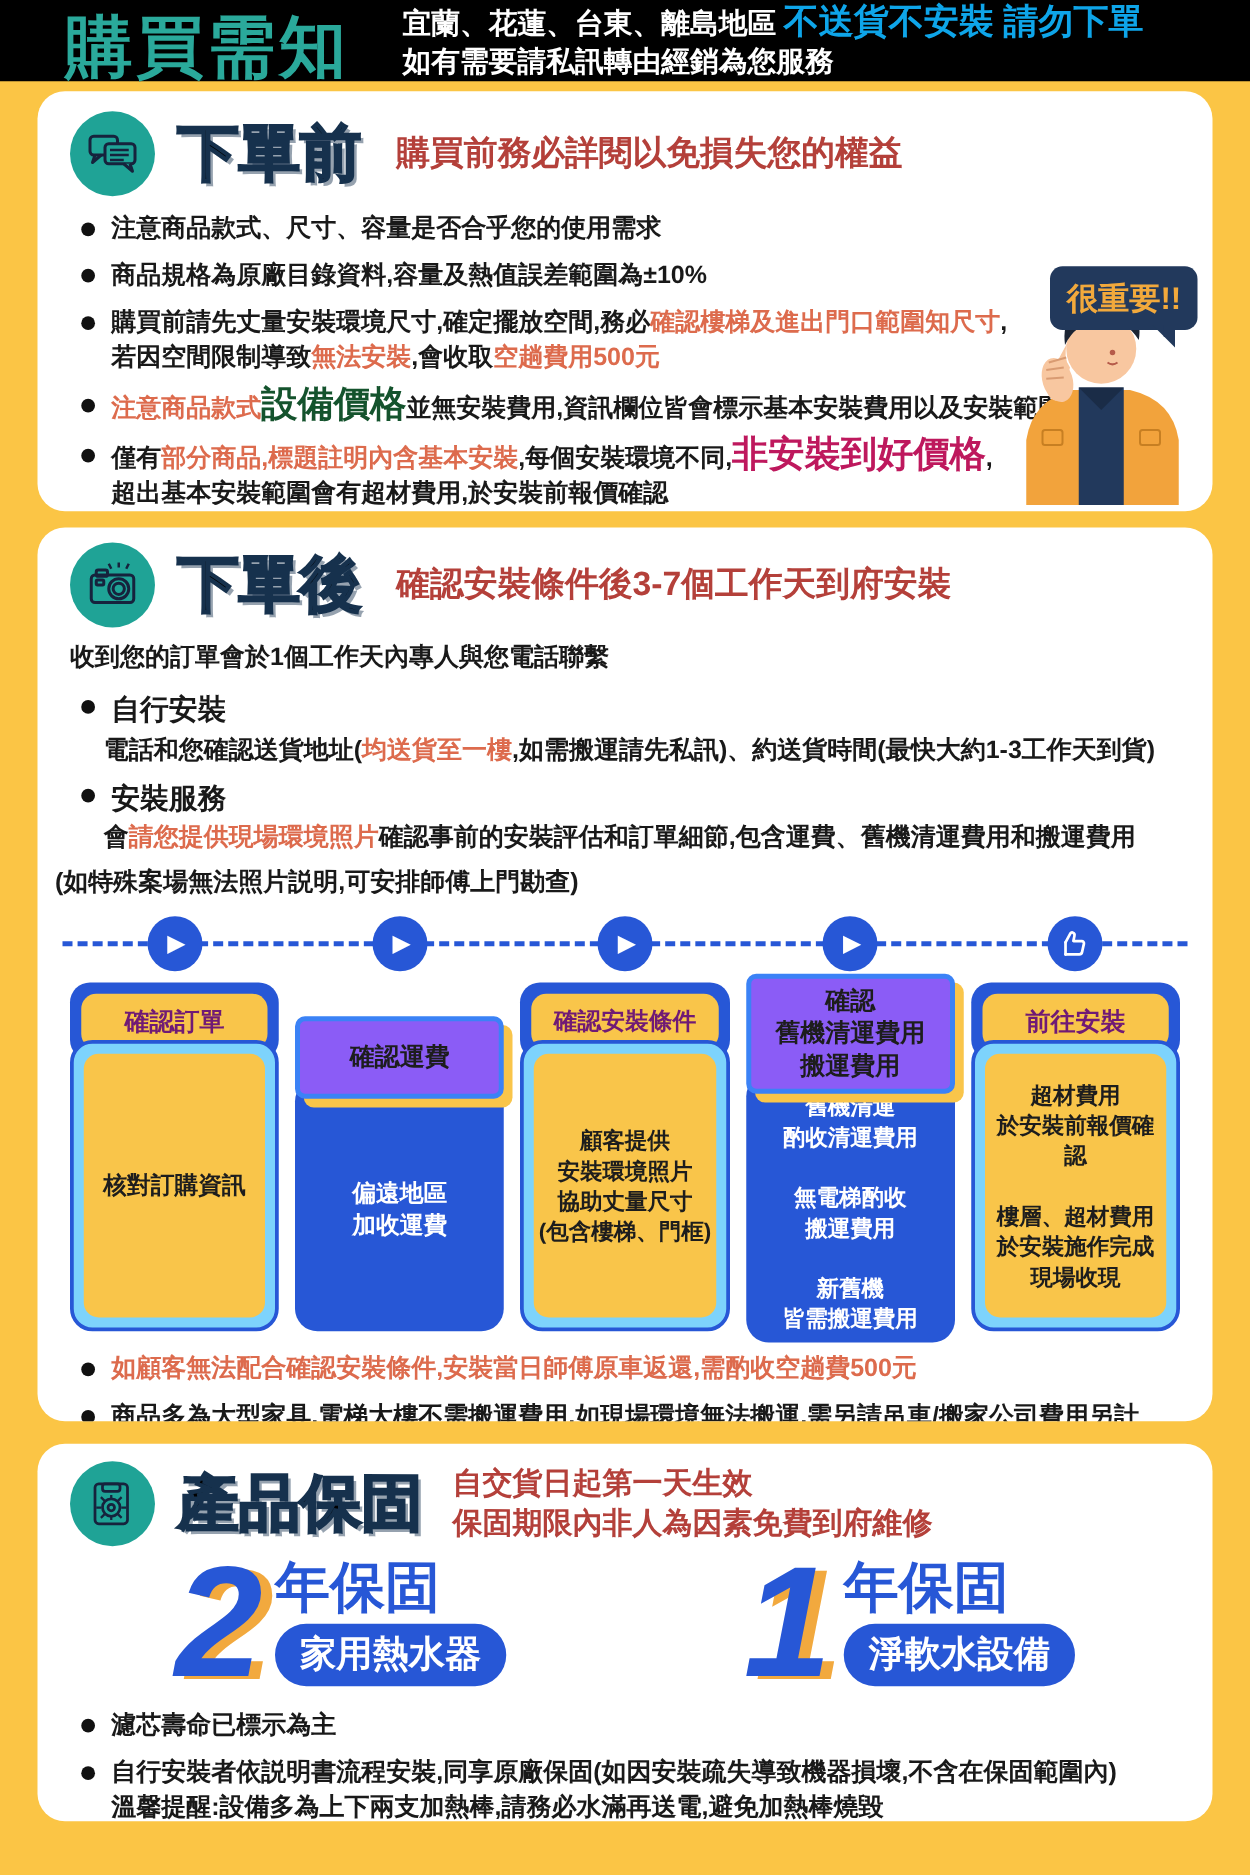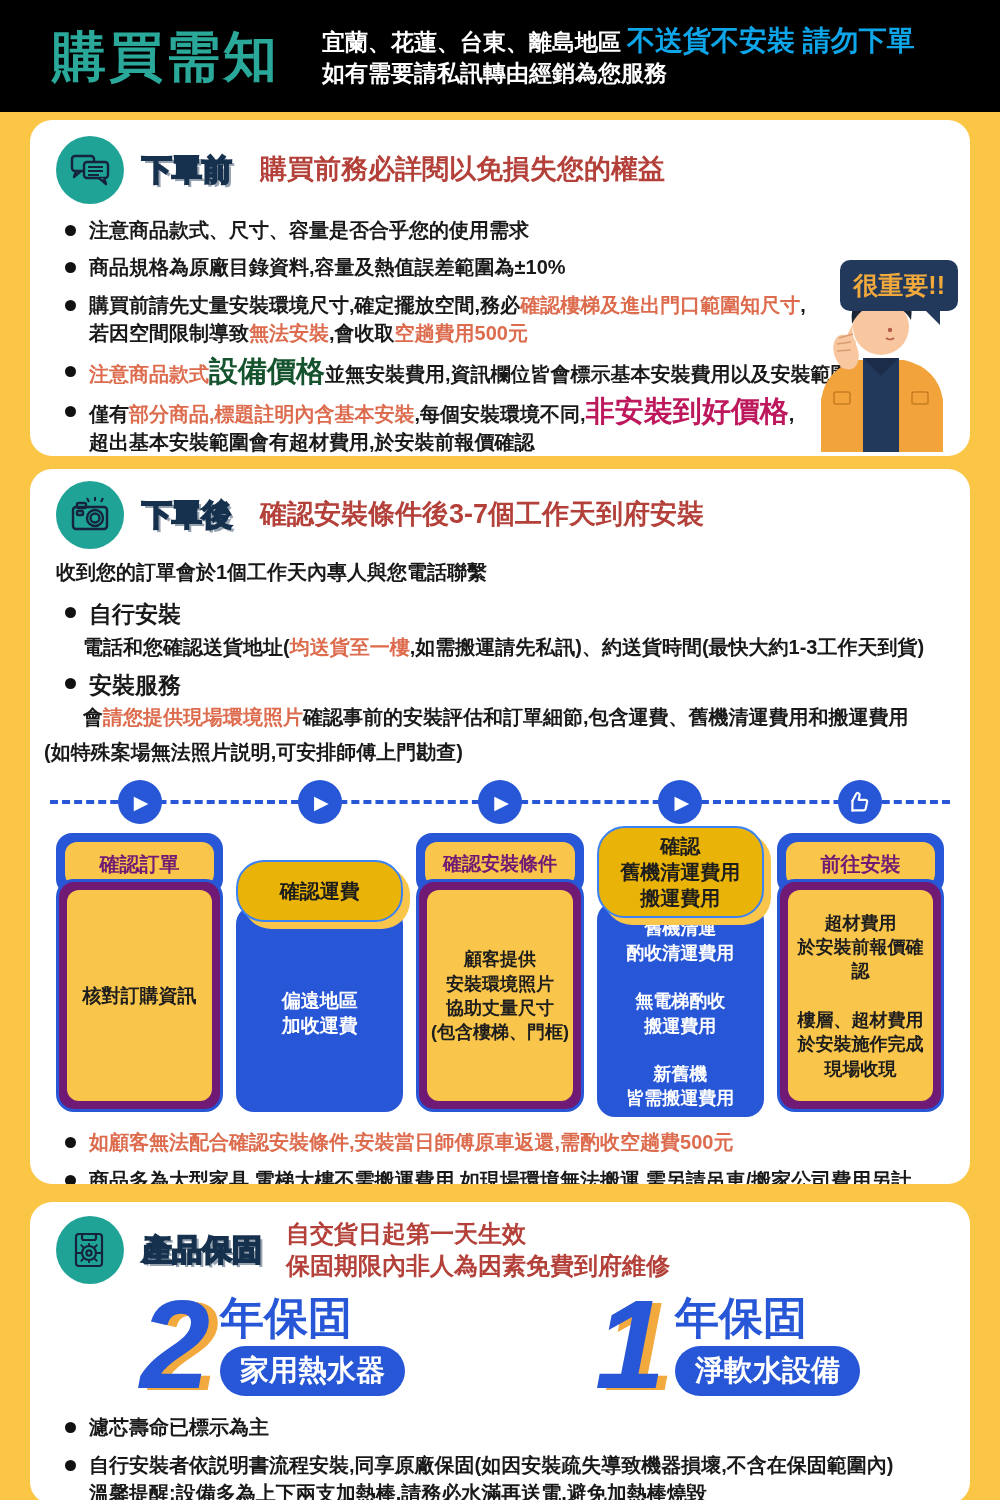--- a/index.html
+++ b/index.html
@@ -1,35 +1,35 @@
 <!DOCTYPE html>
 <html><head>
 <meta charset="utf-8">
 <style>
   html,body{margin:0;padding:0;}
   body{width:1000px;height:1500px;font-family:"Liberation Sans","DejaVu Sans",sans-serif;}
   .page{position:relative;width:1000px;height:1500px;background:#fbc545;overflow:hidden;}
 
   
-  .topbar{height:112px;background:#000;display:flex;align-items:center;padding-left:52px;box-sizing:border-box;}
+  .topbar{height:65px;background:#000;display:flex;align-items:flex-end;padding-left:52px;box-sizing:border-box;}
   .logo{font-size:54px;font-weight:900;color:#2aa99b;letter-spacing:3px;line-height:1;}
   .notice{margin-left:42px;line-height:1.3;}
   .notice .l1{font-size:23px;font-weight:700;color:#fff;}
   .notice .l1 .red{color:#0ea5e9;font-size:28px;font-weight:800;margin-left:6px;}
   .notice .l2{font-size:23px;font-weight:700;color:#fff;}
 
   
   .card{background:#fff;border-radius:22px;margin:0 30px;position:relative;box-sizing:border-box;overflow:hidden;}
   .card1{margin-top:8px;height:336px;padding:16px 26px 0 26px;}
   .card2{margin-top:13px;height:715px;padding:12px 26px 0 26px;}
   .card3{margin-top:18px;height:302px;padding:14px 26px 0 26px;}
 
   .sec-head{display:flex;align-items:center;gap:18px;}
   .badge-icon{width:68px;height:68px;border-radius:50%;background:#1fa396;flex:none;display:flex;align-items:center;justify-content:center;}
-  .badge-text{font-size:30px;font-weight:900;color:#000000;-webkit-text-stroke:2px #16314d;text-shadow:3px 3px 0 rgba(22,49,77,.45);line-height:1;}
+  .badge-text{font-size:49px;font-weight:900;color:#000000;-webkit-text-stroke:2px #16314d;text-shadow:3px 3px 0 rgba(22,49,77,.45);line-height:1;}
   .sec-title{font-size:27px;font-weight:800;color:#b4403a;margin-left:10px;line-height:1.15;}
 
   
   .blist{margin:12px 0 0 6px;padding:0;list-style:none;}
   .blt{position:relative;padding-left:27px;font-size:20px;font-weight:700;color:#191919;margin-bottom:9px;line-height:1.42;}
   .blt::before{content:"";position:absolute;left:3px;top:9px;width:11px;height:11px;background:#111;border-radius:50%;}
   .seg-orange{color:#dd6b4d;}
   .seg-orange-big{color:#14532d;font-size:29px;line-height:1;}
   .seg-red-big{color:#be185d;font-size:29px;line-height:1;text-align:right;}
   .blt.all-orange{color:#dd6b4d;}
@@ -49,23 +49,23 @@
   
   .flow{position:relative;margin-top:14px;height:332px;}
   .flow-line{position:absolute;left:-6px;right:-6px;top:20px;border-top:4px dashed #2757d6;}
   .flow-cols{position:relative;display:flex;gap:13px;height:100%;}
   .fcol{flex:1;display:flex;flex-direction:column;position:relative;}
   .fcirc{width:44px;height:44px;border-radius:50%;background:#2757d6;margin:0 auto;flex:none;display:flex;align-items:center;justify-content:center;position:relative;z-index:2;}
   .fcirc .tri{color:#fff;font-size:19px;line-height:1;margin-left:3px;}
   .pre{white-space:pre-line;}
   .headA{background:#2757d6;border-radius:16px;padding:9px;margin-top:9px;position:relative;z-index:1;}
   .headA .hin{background:#f9c54a;border-radius:12px;min-height:44px;display:flex;align-items:center;justify-content:center;font-size:20px;font-weight:800;color:#701a75;text-align:center;}
-  .bodyA{background:#701a75;border:3px solid #2757d6;border-radius:18px;padding:8px;margin-top:-16px;flex:1;display:flex;position:relative;z-index:3;}
+  .bodyA{background:#7dd3fc;border:3px solid #2757d6;border-radius:18px;padding:8px;margin-top:-16px;flex:1;display:flex;position:relative;z-index:3;}
   .bodyA .bin{background:#f9c54a;border-radius:12px;flex:1;display:flex;align-items:center;justify-content:center;text-align:center;font-size:19px;font-weight:800;color:#1d1d1d;line-height:1.35;padding:4px 2px;}
-  .headB{background:#eab308;border:2px solid #3b82f6;border-radius:28px;display:flex;align-items:center;justify-content:center;font-size:20px;font-weight:800;color:#1d1d1d;text-align:center;position:relative;z-index:3;box-shadow:7px 7px 0 #f9c54a;line-height:1.3;}
+  .headB{background:#8b5cf6;border:4px solid #3b82f6;border-radius:8px;display:flex;align-items:center;justify-content:center;font-size:20px;font-weight:800;color:#1d1d1d;text-align:center;position:relative;z-index:3;box-shadow:7px 7px 0 #f9c54a;line-height:1.3;}
   .headB2{margin-top:36px;min-height:58px;}
   .headB4{margin-top:2px;padding:5px 0;}
   .bodyB{background:#2757d6;border-radius:18px;color:#fff;font-size:19px;font-weight:800;text-align:center;flex:1;display:flex;align-items:center;justify-content:center;margin-top:-16px;position:relative;z-index:1;line-height:1.35;padding:14px 2px 6px;}
 
   
   .red2{color:#b4403a;font-weight:800;font-size:24px;line-height:1.35;margin-left:6px;}
   .warrow{display:flex;justify-content:center;gap:190px;margin:4px 0 8px;}
   .wgrp{display:flex;align-items:center;}
   .wnum{font-size:126px;font-weight:800;font-style:italic;color:#2757d6;line-height:.9;text-shadow:9px 2px 0 #f2a93e;}
   .wcol{display:flex;flex-direction:column;margin-left:10px;}

